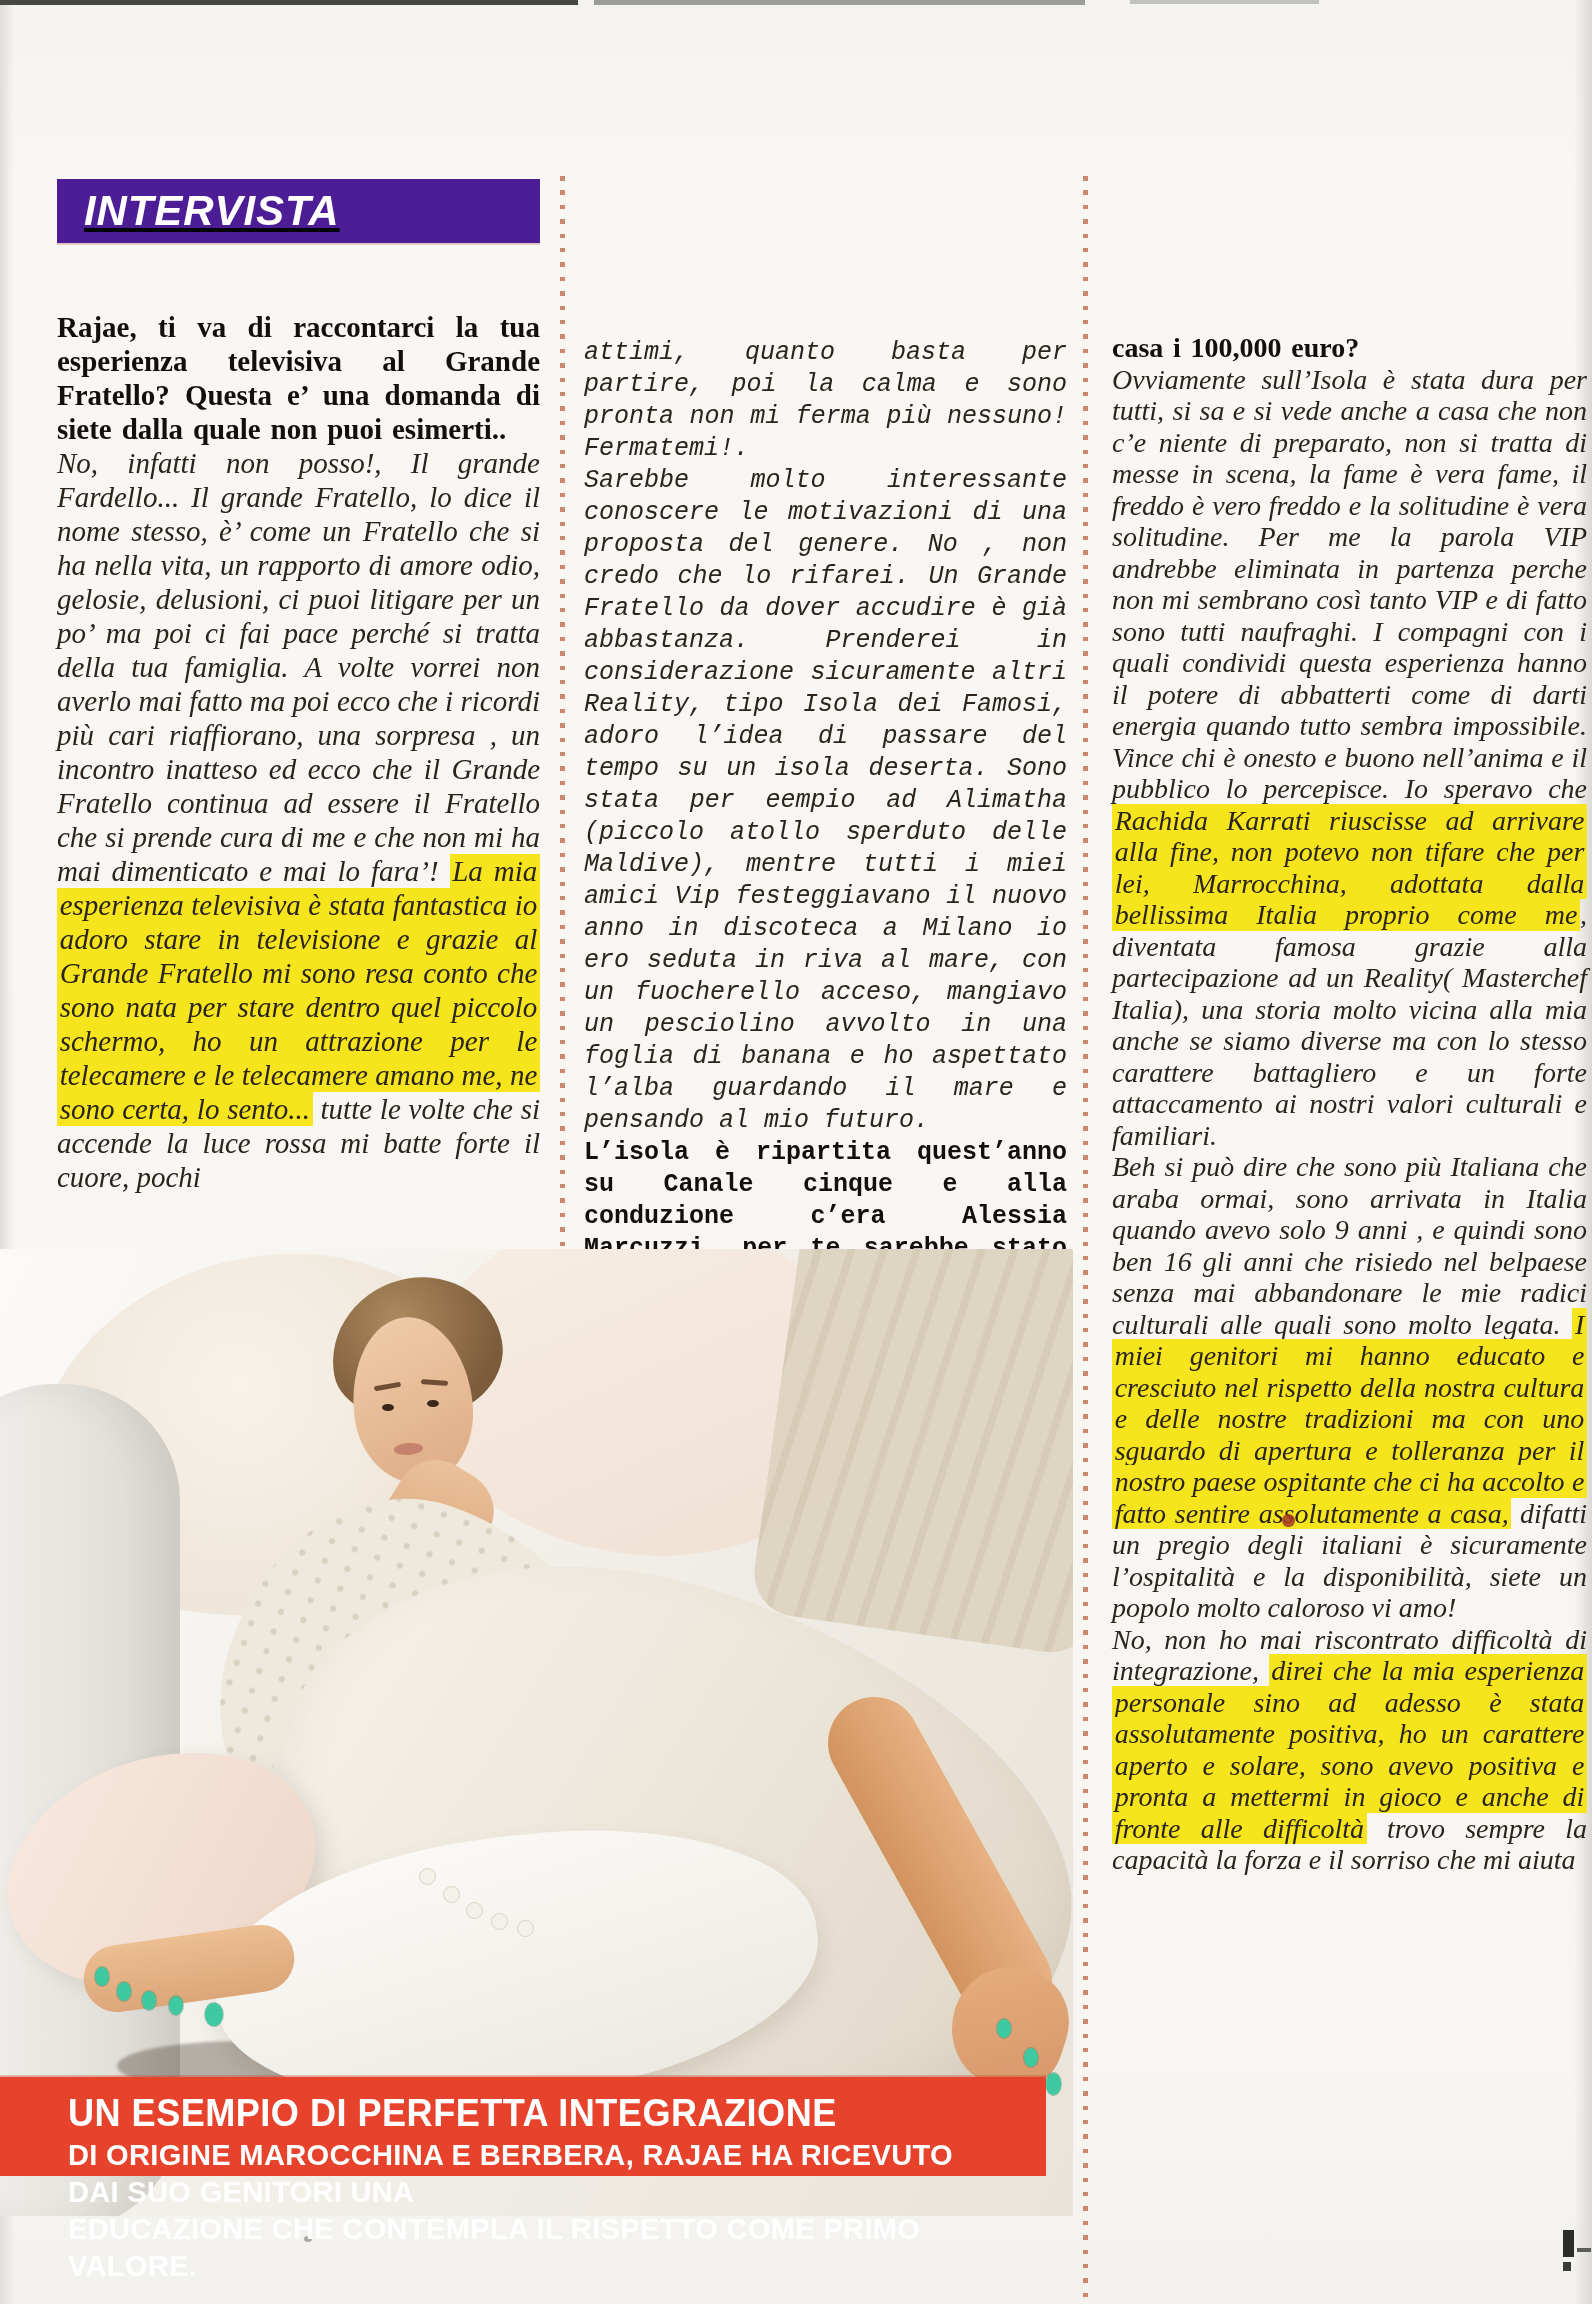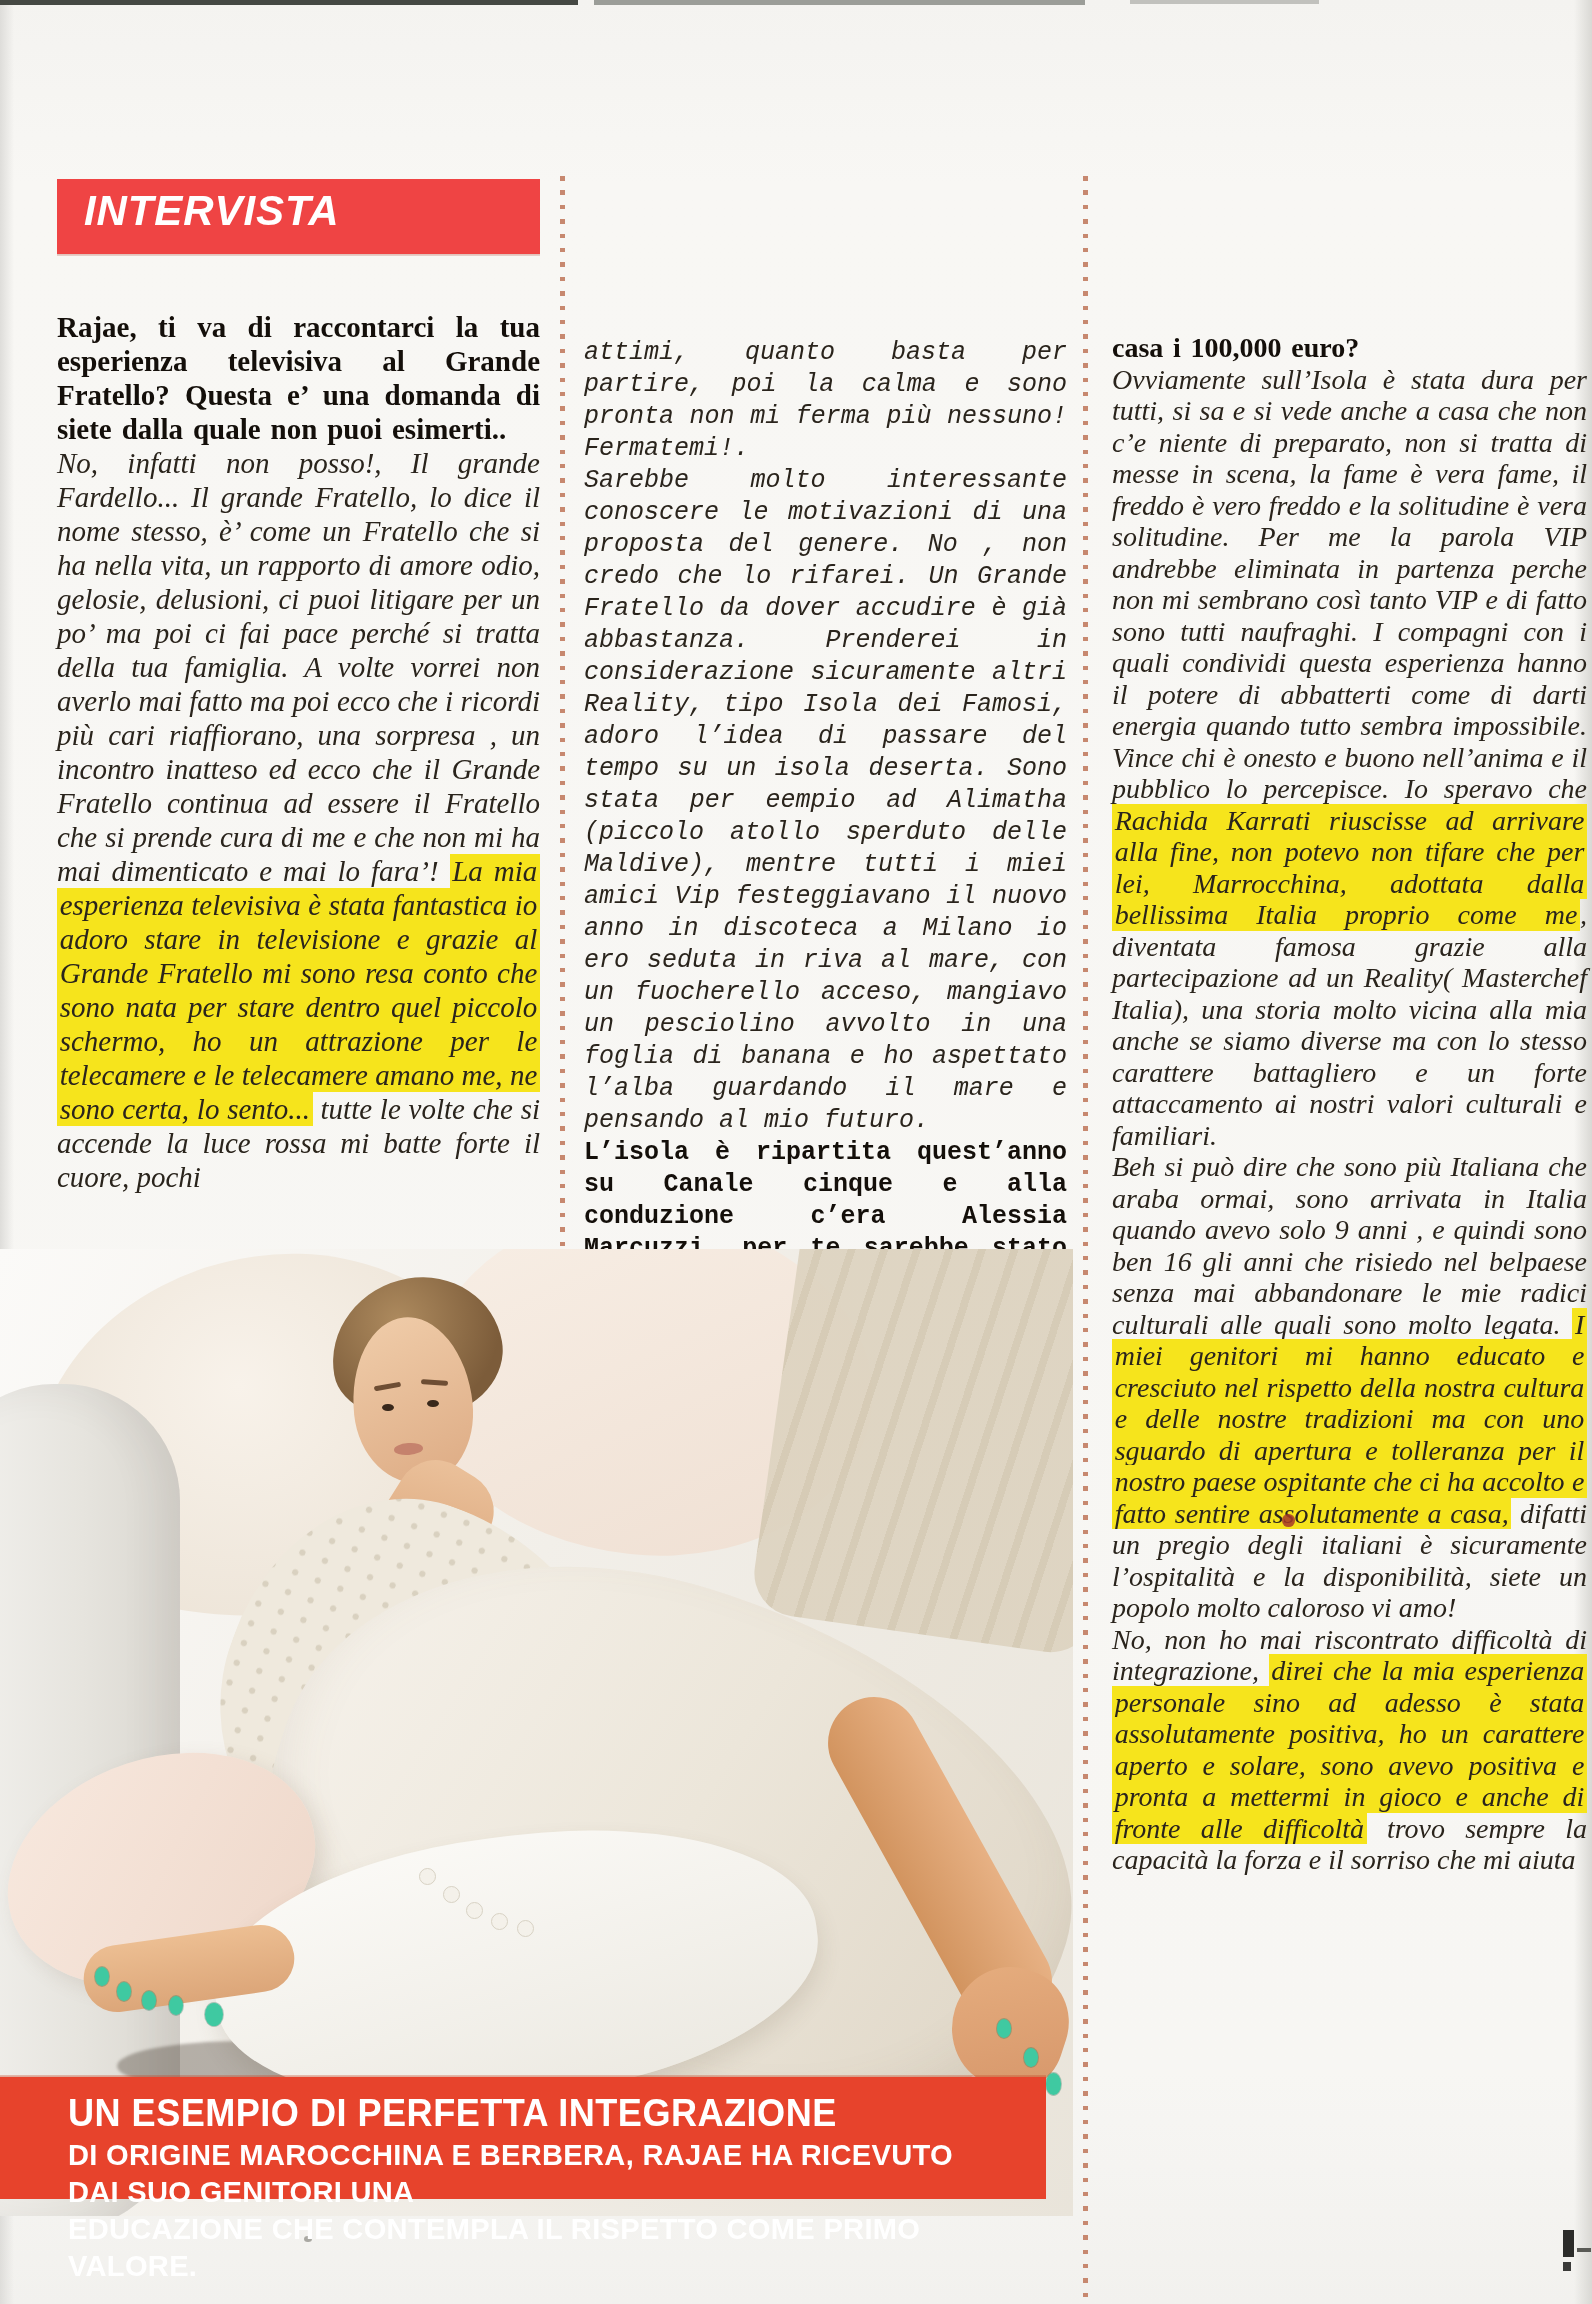--- a/index.html
+++ b/index.html
@@ -9,22 +9,22 @@
   .page{position:absolute;inset:0;}
   
   .edge-left{position:absolute;left:0;top:0;width:14.4px;height:2304px;
              background:linear-gradient(to right,#deddda,rgba(222,221,218,0));}
   .edge-right{position:absolute;right:0;top:0;width:18px;height:2304px;
               background:linear-gradient(to left,#d9d8d4,rgba(217,216,212,0));}
   .top-strip-a{position:absolute;left:0;top:0;width:578px;height:5.4px;background:#454843;}
   .top-strip-b{position:absolute;left:594px;top:0;width:491px;height:4.5px;background:#6c6f68;opacity:.65;}
   .top-strip-c{position:absolute;left:1130px;top:0;width:189px;height:3.6px;background:#8d9089;opacity:.5;}
   
-  .kicker{position:absolute;left:57px;top:179px;width:483px;height:75px;background:#ef4444;
-          box-shadow:0 1.8px 0 rgba(160,40,20,.25);}
+  .kicker{position:absolute;left:57px;top:179px;width:483px;height:64px;background:#4c1d95;
+          box-shadow:0 1.8px 0 rgba(160,40,20,.25);text-decoration:underline;}
   .kicker span{display:block;padding-left:27px;line-height:63px;
           font-family:"Liberation Sans", sans-serif;font-weight:700;font-style:italic;
           font-size:42px;letter-spacing:0.9px;color:#ffffff;}
   
   .col{position:absolute;text-align:justify;color:#262019;}
   .col p{margin:0;}
   .col p.q{font-weight:700;color:#140f0a;word-spacing:2.7px;}
   .col p.a{font-style:italic;color:#2a241c;}
   .col-1{left:57px;top:310px;width:483px;}
   .col-1 p{font-size:29px;line-height:34px;}
@@ -101,21 +101,21 @@
   .nail.n4{left:169px;top:747px;} .nail.n5{left:205px;top:754px;width:18px;height:23.4px;}
   .nail.n6{left:997px;top:770px;} .nail.n7{left:1024px;top:799px;} .nail.n8{left:1046px;top:824px;width:15.3px;height:21.6px;}
   .bead{width:15.3px;height:15.3px;border-radius:50%;background:#f4f1ea;border:1.8px solid #d8d2c4;}
   .bead.b1{left:419px;top:619px;} .bead.b2{left:443px;top:637px;} .bead.b3{left:466px;top:653px;}
   .bead.b4{left:491px;top:664px;} .bead.b5{left:517px;top:671px;}
   
   .watermark{position:absolute;left:158px;top:1600px;z-index:30;
              font-family:"Liberation Sans", sans-serif;font-weight:700;
              font-size:99px;letter-spacing:-2.7px;color:#ffe50d;white-space:nowrap;}
   
-  .caption{position:absolute;left:0;top:2077px;width:1046px;height:122px;background:#e7432c;z-index:40;
+  .caption{position:absolute;left:0;top:2077px;width:1046px;height:99px;background:#e7432c;z-index:40;
            box-shadow:0 -1.8px 0 rgba(200,70,40,.4);}
   .caption .inner{position:absolute;left:68px;top:14.4px;right:18px;color:#ffffff;
                   font-family:"Liberation Sans", sans-serif;font-weight:700;}
   .caption .cap-title{font-size:38px;line-height:45px;letter-spacing:0.5px;
                       transform:scaleX(.95);transform-origin:left;}
   .caption .cap-sub{font-size:30px;line-height:37px;letter-spacing:0.3px;
                     transform:scaleX(.97);transform-origin:left;}
   
   .cropmark{position:absolute;left:1563px;top:2230px;width:10.8px;height:27px;background:#2c2c2a;}
   .cropmark:after{content:"";position:absolute;left:0;top:32px;width:8px;height:9px;background:#3a3a38;}

